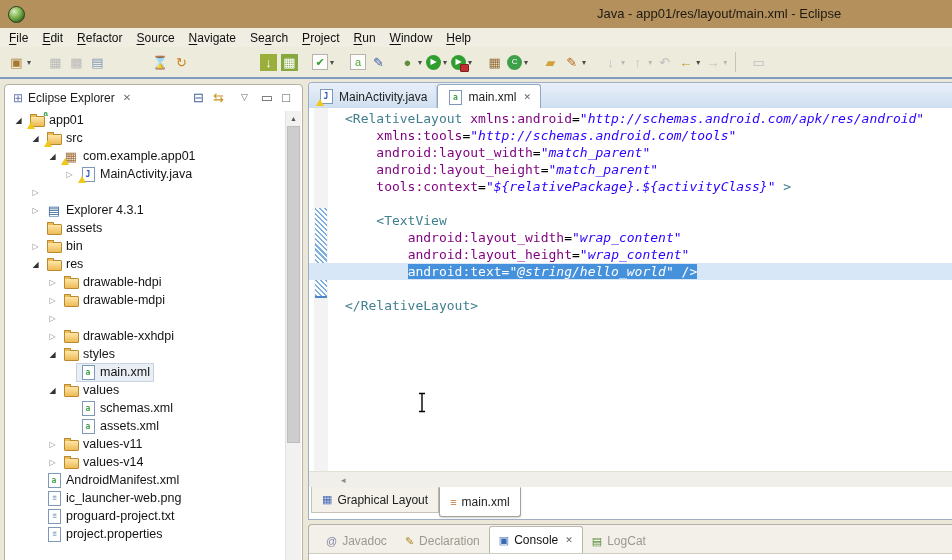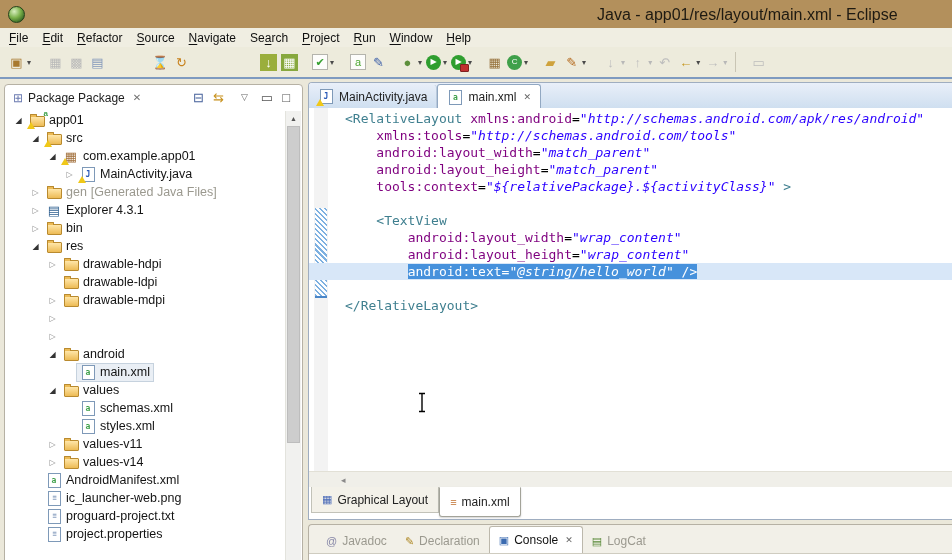--- a/index.html
+++ b/index.html
@@ -3,21 +3,21 @@
 <meta charset="utf-8">
 <style>
   html,body{margin:0;padding:0;background:#fff}
   body{width:952px;height:560px;overflow:hidden;font-family:"Liberation Sans",sans-serif;-webkit-font-smoothing:antialiased}
   .screen{position:relative;width:952px;height:560px;overflow:hidden;background:var(--workbench_bg,#ebe8da)}
 
   
   .titlebar{position:absolute;top:0;left:0;right:0;height:28px;background:var(--titlebar,#b3905c)}
   .app-icon{position:absolute;left:8px;top:6px;width:15px;height:15px;border-radius:50%;
     background:radial-gradient(circle at 35% 30%,#d8eec0,#7ab04a 45%,#2e5e20 85%);border:1px solid #24401a}
-  .wtitle{position:absolute;left:597px;top:6px;font-size:16px;color:#1e1a12}
+  .wtitle{position:absolute;left:597px;top:6px;font-size:13px;color:#1e1a12}
 
   
   .menubar{position:absolute;top:28px;left:0;right:0;height:19px;background:var(--menubar_bg,#f0eee2);
     display:flex;align-items:center;padding-left:2px;font-size:12px;color:#0f0f0f}
   .mitem{padding:1px 7px;white-space:nowrap}
   .mitem u{text-underline-offset:2px}
 
   
   .toolbar{position:absolute;top:47px;left:0;right:0;height:30px;background:var(--toolbar_bg,#edebdc);
     border-bottom:2px solid var(--toolbar_rule,#7e9ac0);display:flex;align-items:center;padding-left:4px}
@@ -235,21 +235,21 @@
         </button>
       </div>
     </div>
 
   <div class="main">
 
     <div class="pkg">
       <div class="pkg-head">
         <span class="pkg-tab">
           <span class="pe-icon">⊞</span>
-          <span>Package Package</span>
+          <span>Eclipse Explorer</span>
           <span class="xg">✕</span>
         </span>
         <span class="pkg-tools">
             <span class="pt" style="color: rgb(68, 96, 154);">⊟</span>
             <span class="pt" style="color: rgb(200, 146, 30);">⇆</span>
             <span class="pt small" style="color: rgb(102, 102, 102); margin-left: 8px;">▽</span>
             <span class="pt" style="color: rgb(85, 85, 85); margin-left: 4px;">▭</span>
             <span class="pt" style="color: rgb(85, 85, 85);">□</span>
           </span>
       </div>
@@ -290,38 +290,40 @@
             <span class="titem">
               <span class="icw">
                 <span class="doc" style="color: rgb(42, 90, 184);">J</span>
                 <span class="warnov"></span>
               </span>
               <span class="tlabel">MainActivity.java</span>
             </span>
           </div>
           <div class="trow" style="padding-left: 23px;">
             <span class="arrow col">▷</span>
-            <span class="titem">
-              <span class="icw">
-                <span class="folder"></span>
-              </span>
-              <span class="tlabel gray">gen</span>
-              <span class="tsuffix"> [Generated Java Files]</span>
-            </span>
           </div>
           <div class="trow" style="padding-left: 23px;">
             <span class="arrow col">▷</span>
             <span class="titem">
               <span class="icw">
                 <span class="lib" style="color: rgb(47, 96, 144);">▤</span>
               </span>
               <span class="tlabel">Explorer 4.3.1</span>
             </span>
           </div>
           <div class="trow" style="padding-left: 23px;">
+            <span class="arrow"></span>
+            <span class="titem">
+              <span class="icw">
+                <span class="folder"></span>
+              </span>
+              <span class="tlabel">assets</span>
+            </span>
+          </div>
+          <div class="trow" style="padding-left: 23px;">
             <span class="arrow col">▷</span>
             <span class="titem">
               <span class="icw">
                 <span class="folder"></span>
               </span>
               <span class="tlabel">bin</span>
             </span>
           </div>
           <div class="trow" style="padding-left: 23px;">
             <span class="arrow">◢</span>
@@ -335,50 +337,47 @@
           <div class="trow" style="padding-left: 40px;">
             <span class="arrow col">▷</span>
             <span class="titem">
               <span class="icw">
                 <span class="folder"></span>
               </span>
               <span class="tlabel">drawable-hdpi</span>
             </span>
           </div>
           <div class="trow" style="padding-left: 40px;">
-            <span class="arrow"></span>
-            <span class="titem">
-              <span class="icw">
-                <span class="folder"></span>
-              </span>
-              <span class="tlabel">drawable-ldpi</span>
-            </span>
-          </div>
-          <div class="trow" style="padding-left: 40px;">
             <span class="arrow col">▷</span>
             <span class="titem">
               <span class="icw">
                 <span class="folder"></span>
               </span>
               <span class="tlabel">drawable-mdpi</span>
             </span>
           </div>
           <div class="trow" style="padding-left: 40px;">
             <span class="arrow col">▷</span>
           </div>
           <div class="trow" style="padding-left: 40px;">
             <span class="arrow col">▷</span>
+            <span class="titem">
+              <span class="icw">
+                <span class="folder"></span>
+              </span>
+              <span class="tlabel">drawable-xxhdpi</span>
+            </span>
           </div>
           <div class="trow" style="padding-left: 40px;">
             <span class="arrow">◢</span>
             <span class="titem">
               <span class="icw">
                 <span class="folder"></span>
               </span>
-              <span class="tlabel">android</span>
+              <span class="tlabel">styles</span>
             </span>
           </div>
           <div class="trow" style="padding-left: 57px;">
             <span class="arrow"></span>
             <span class="titem tsel">
               <span class="icw">
                 <span class="doc" style="color: rgb(63, 160, 74);">a</span>
               </span>
               <span class="tlabel">main.xml</span>
             </span>
@@ -400,21 +399,21 @@
               </span>
               <span class="tlabel">schemas.xml</span>
             </span>
           </div>
           <div class="trow" style="padding-left: 57px;">
             <span class="arrow"></span>
             <span class="titem">
               <span class="icw">
                 <span class="doc" style="color: rgb(63, 160, 74);">a</span>
               </span>
-              <span class="tlabel">styles.xml</span>
+              <span class="tlabel">assets.xml</span>
             </span>
           </div>
           <div class="trow" style="padding-left: 40px;">
             <span class="arrow col">▷</span>
             <span class="titem">
               <span class="icw">
                 <span class="folder"></span>
               </span>
               <span class="tlabel">values-v11</span>
             </span>

